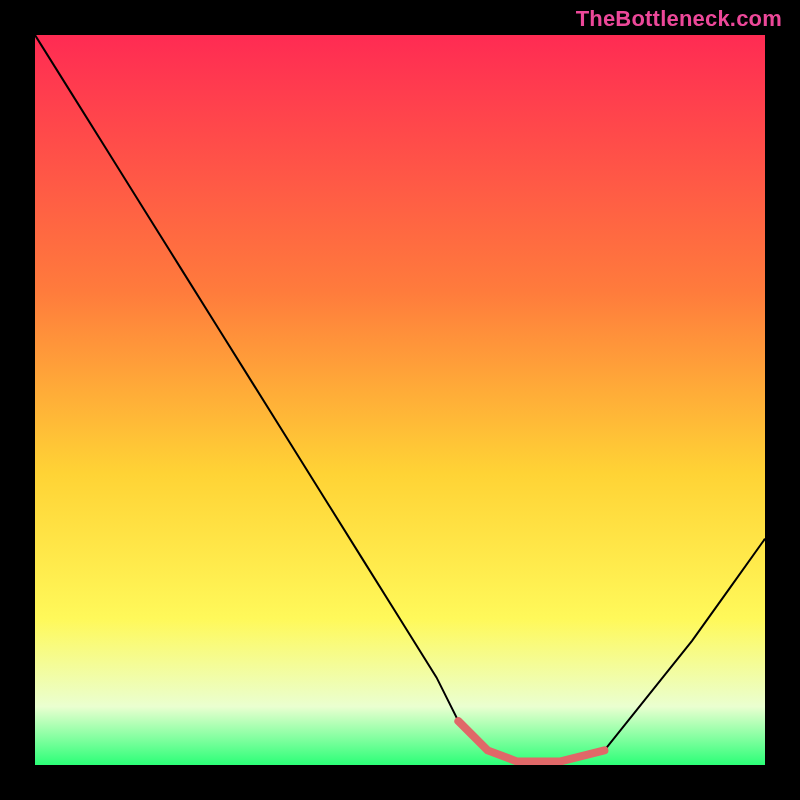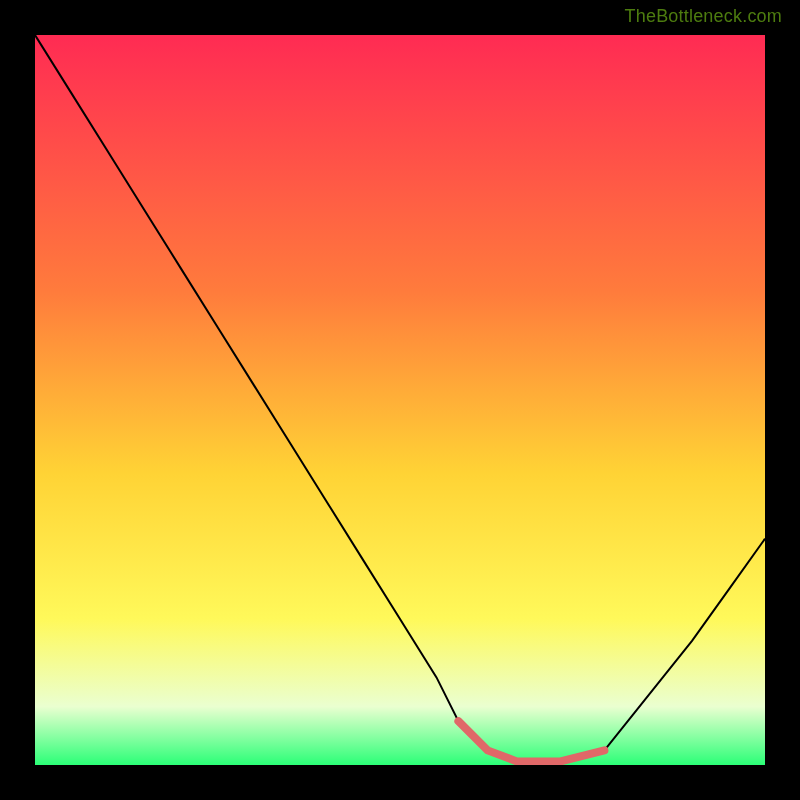--- a/index.html
+++ b/index.html
@@ -8,23 +8,23 @@
     width: 800px;
     height: 800px;
     background: #000;
     position: relative;
     font-family: Arial, sans-serif;
   }
   .watermark {
     position: absolute;
     top: 6px;
     right: 18px;
-    color: #4d7c0f;
-    font-size: 18px;
-    font-weight: 400;
+    color: #ec4899;
+    font-size: 22px;
+    font-weight: 700;
     z-index: 10;
     letter-spacing: 0.2px;
   }
   .plot-area {
     position: absolute;
     left: 35px;
     top: 35px;
     width: 730px;
     height: 730px;
     overflow: hidden;

